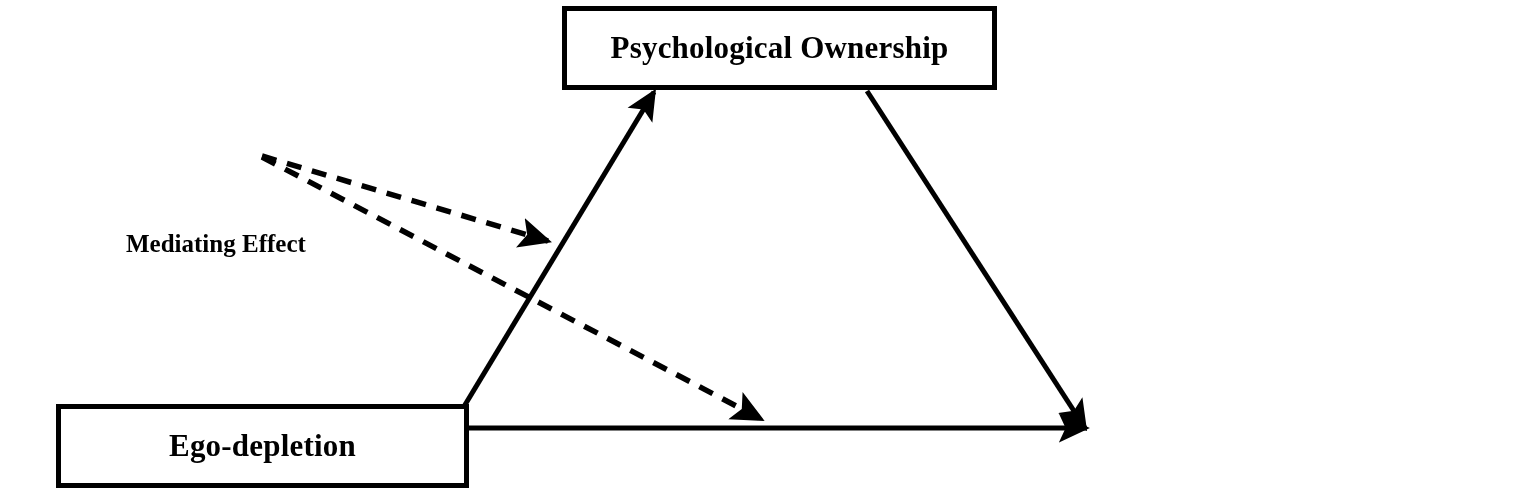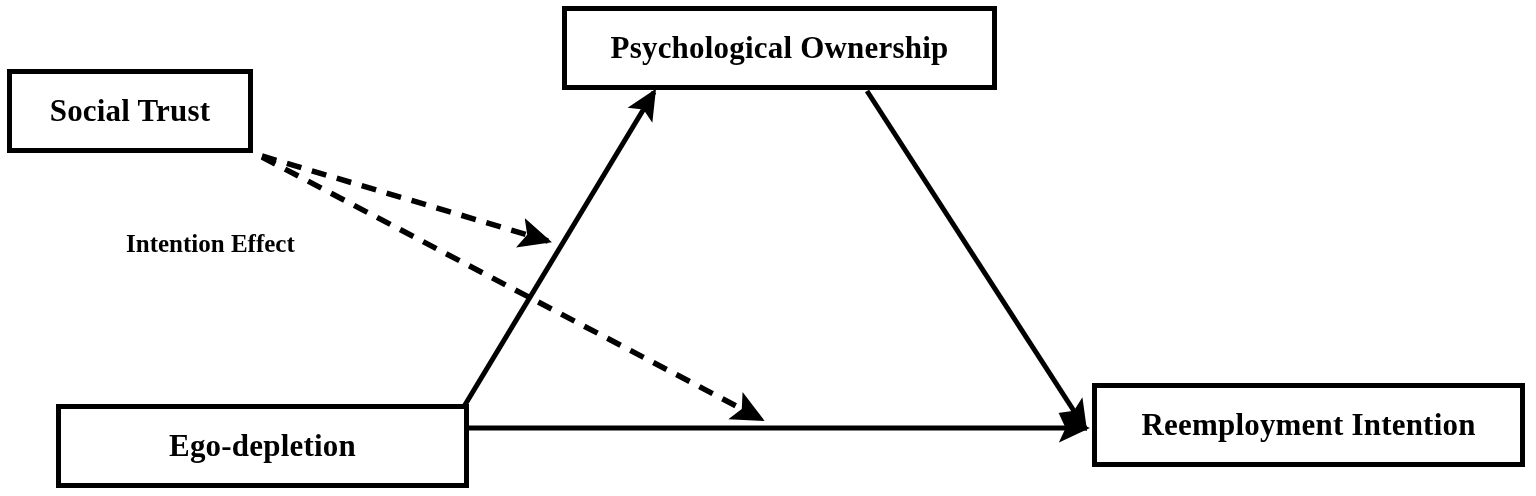--- a/index.html
+++ b/index.html
@@ -116,33 +116,27 @@
 
     <line x1="867" y1="91" x2="1085" y2="428" stroke="#000000" stroke-width="5" stroke-linecap="butt" marker-end="url(#arrow-solid)"></line>
 
     <line x1="451" y1="428" x2="1086" y2="428" stroke="#000000" stroke-width="5" stroke-linecap="butt" marker-end="url(#arrow-solid)"></line>
 
     <line x1="262" y1="156" x2="548" y2="241" stroke="#000000" stroke-width="5.5" stroke-linecap="butt" stroke-dasharray="15 11" marker-end="url(#arrow-dashed)"></line>
 
     <line x1="262" y1="157" x2="761" y2="419" stroke="#000000" stroke-width="5.5" stroke-linecap="butt" stroke-dasharray="15 11" marker-end="url(#arrow-dashed)"></line>
   </svg>
 
-  <div class="node-box" id="node-social-trust">
-    <span class="node-label">Social Trust</span>
-  </div>
 
   <div class="node-box" id="node-psych-ownership">
     <span class="node-label">Psychological Ownership</span>
   </div>
 
   <div class="node-box" id="node-ego-depletion">
     <span class="node-label">Ego-depletion</span>
   </div>
 
-  <div class="node-box" id="node-reemployment-intention">
-    <span class="node-label">Reemployment Intention</span>
-  </div>
 
-  <div class="edge-label" id="label-moderating-effect">Intention Effect</div>
+  <div class="edge-label" id="label-moderating-effect">Mediating Effect</div>
 
 
 
 </div>
 
 </body></html>

